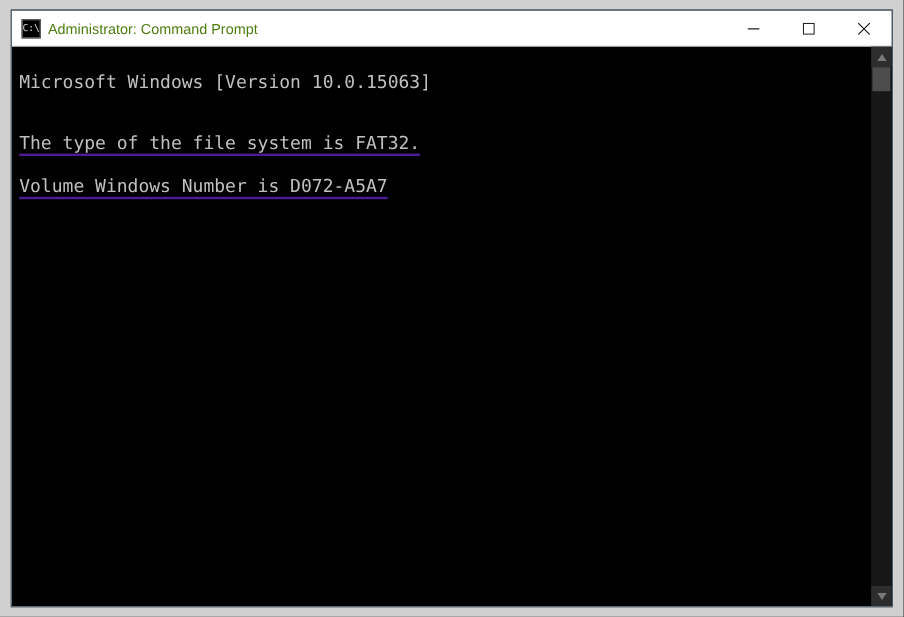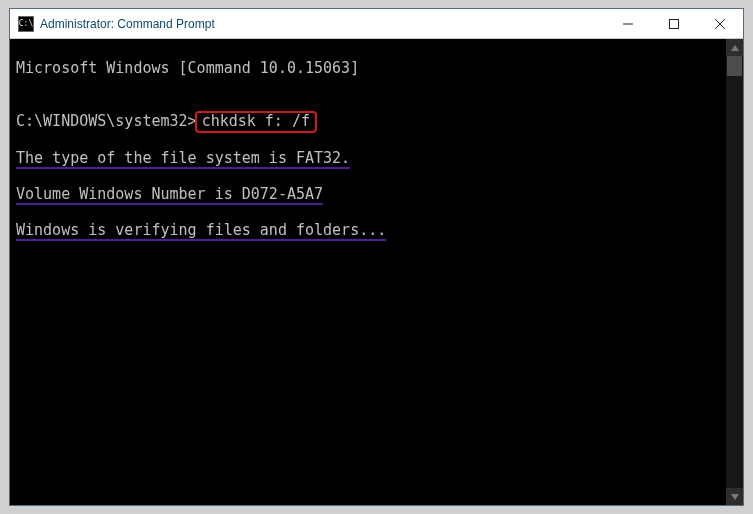--- a/index.html
+++ b/index.html
@@ -41,21 +41,21 @@
     align-items: center;
     justify-content: center;
     font-size: 8px;
     color: #ddd;
     font-family: Consolas, monospace;
   }
   .titlebar .title-text {
     flex: 1;
     font-family: "Segoe UI", sans-serif;
     font-size: 12px;
-    color: #0c4a6e;
+    color: #4d7c0f;
   }
   .controls {
     display: flex;
     height: 100%;
   }
   .ctrl {
     width: 46px;
     height: 100%;
     display: flex;
     align-items: center;
@@ -147,26 +147,24 @@
       <div class="ctrl close">
         <svg width="10" height="10">
             <line x1="0" y1="0" x2="10" y2="10"></line>
             <line x1="10" y1="0" x2="0" y2="10"></line>
           </svg>
       </div>
     </div>
   </div>
 
   <div class="terminal">
-<div class="line">Microsoft Windows [Command 10.0.15063]</div>
+<div class="line">Microsoft Windows [Version 10.0.15063]</div>
 <div class="line"></div>
-<div class="line"><span>C:\WINDOWS\system32&gt;</span><span class="cmd-box">chkdsk f: /f</span></div>
 <div class="line"><span class="underline-row">The type of the file system is FAT32.</span></div>
 <div class="line"><span class="underline-row">Volume Windows Number is D072-A5A7</span></div>
-<div class="line"><span class="underline-row">Windows is verifying files and folders...</span></div>
   </div>
 
   <div class="scrollbar">
     <div class="sb-btn">
       <svg width="8" height="6">
           <polygon points="4,0 8,6 0,6"></polygon>
         </svg>
     </div>
     <div class="sb-track">
       <div class="sb-thumb"></div>

